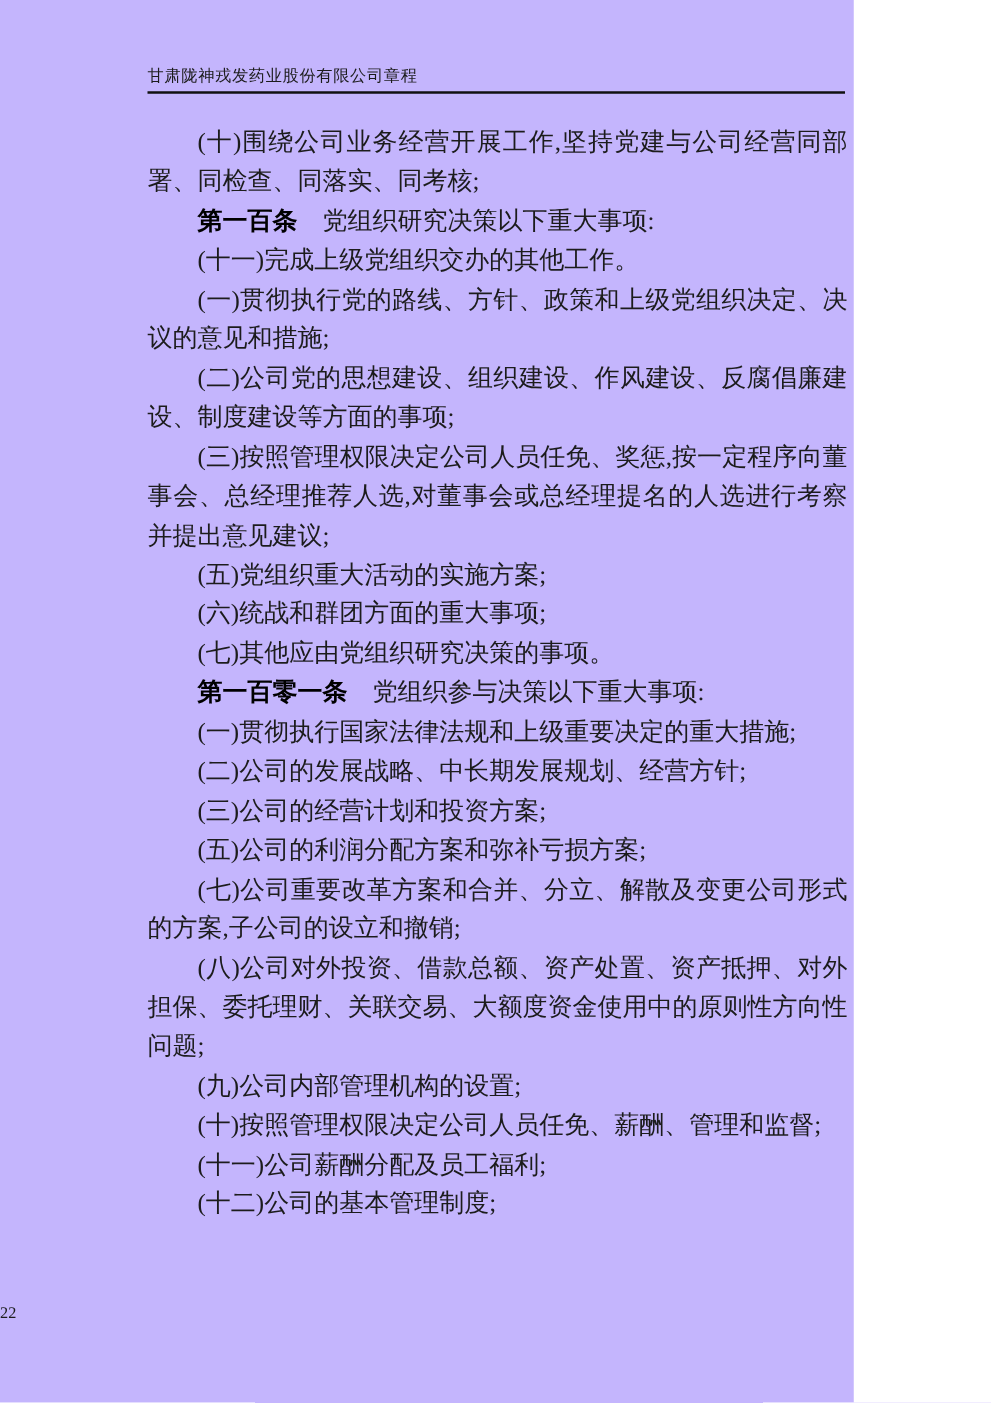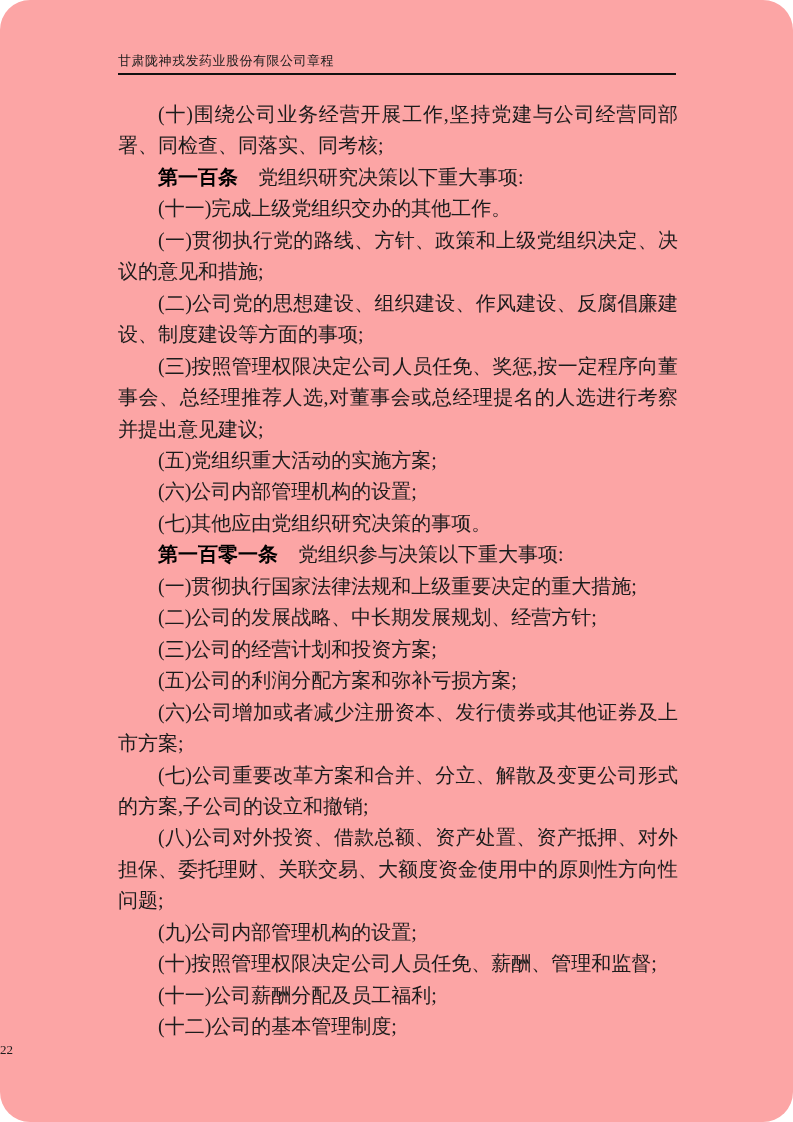--- a/index.html
+++ b/index.html
@@ -2,27 +2,26 @@
 <html><head>
 <meta charset="utf-8">
 <style>
   html, body {
     margin: 0;
     padding: 0;
     background: #ffffff;
   }
   .page {
     position: relative;
-    width: 793px;
+    width: 683px;
     height: 1122px;
-    background: #fca5a5;
+    background: #c4b5fd;
     overflow: hidden;
     font-family: "Liberation Serif", "DejaVu Serif", serif;
     color: #1c1c1c;
-    border-radius: 30px;
   }
   .doc-header {
     position: absolute;
     top: 53px;
     left: 118px;
     width: 558px;
     font-size: 13px;
     line-height: 16px;
     letter-spacing: 0.5px;
     color: #1c1c1c;
@@ -68,28 +67,27 @@
   </div>
 
   <div class="doc-body">
       <p><span>(十)围绕公司业务经营开展工作,坚持党建与公司经营同部署、同检查、同落实、同考核;</span></p>
       <p><b class="article-no">第一百条</b><span>党组织研究决策以下重大事项:</span></p>
       <p><span>(十一)完成上级党组织交办的其他工作。</span></p>
       <p><span>(一)贯彻执行党的路线、方针、政策和上级党组织决定、决议的意见和措施;</span></p>
       <p><span>(二)公司党的思想建设、组织建设、作风建设、反腐倡廉建设、制度建设等方面的事项;</span></p>
       <p><span>(三)按照管理权限决定公司人员任免、奖惩,按一定程序向董事会、总经理推荐人选,对董事会或总经理提名的人选进行考察并提出意见建议;</span></p>
       <p><span>(五)党组织重大活动的实施方案;</span></p>
-      <p><span>(六)公司内部管理机构的设置;</span></p>
+      <p><span>(六)统战和群团方面的重大事项;</span></p>
       <p><span>(七)其他应由党组织研究决策的事项。</span></p>
       <p><b class="article-no">第一百零一条</b><span>党组织参与决策以下重大事项:</span></p>
       <p><span>(一)贯彻执行国家法律法规和上级重要决定的重大措施;</span></p>
       <p><span>(二)公司的发展战略、中长期发展规划、经营方针;</span></p>
       <p><span>(三)公司的经营计划和投资方案;</span></p>
       <p><span>(五)公司的利润分配方案和弥补亏损方案;</span></p>
-      <p><span>(六)公司增加或者减少注册资本、发行债券或其他证券及上市方案;</span></p>
       <p><span>(七)公司重要改革方案和合并、分立、解散及变更公司形式的方案,子公司的设立和撤销;</span></p>
       <p><span>(八)公司对外投资、借款总额、资产处置、资产抵押、对外担保、委托理财、关联交易、大额度资金使用中的原则性方向性问题;</span></p>
       <p><span>(九)公司内部管理机构的设置;</span></p>
       <p><span>(十)按照管理权限决定公司人员任免、薪酬、管理和监督;</span></p>
       <p><span>(十一)公司薪酬分配及员工福利;</span></p>
       <p><span>(十二)公司的基本管理制度;</span></p>
     </div>
 
   <div class="page-footer">
     <span>22</span>

